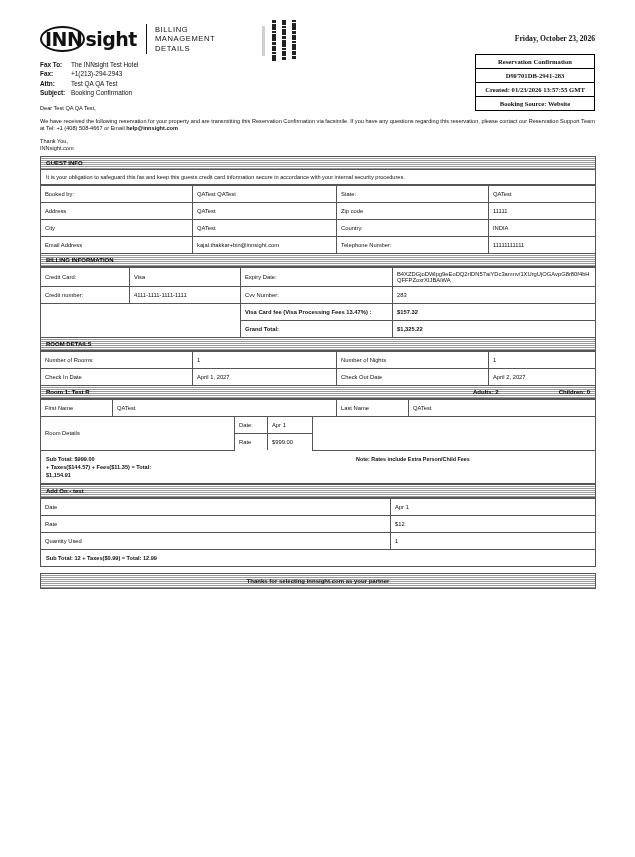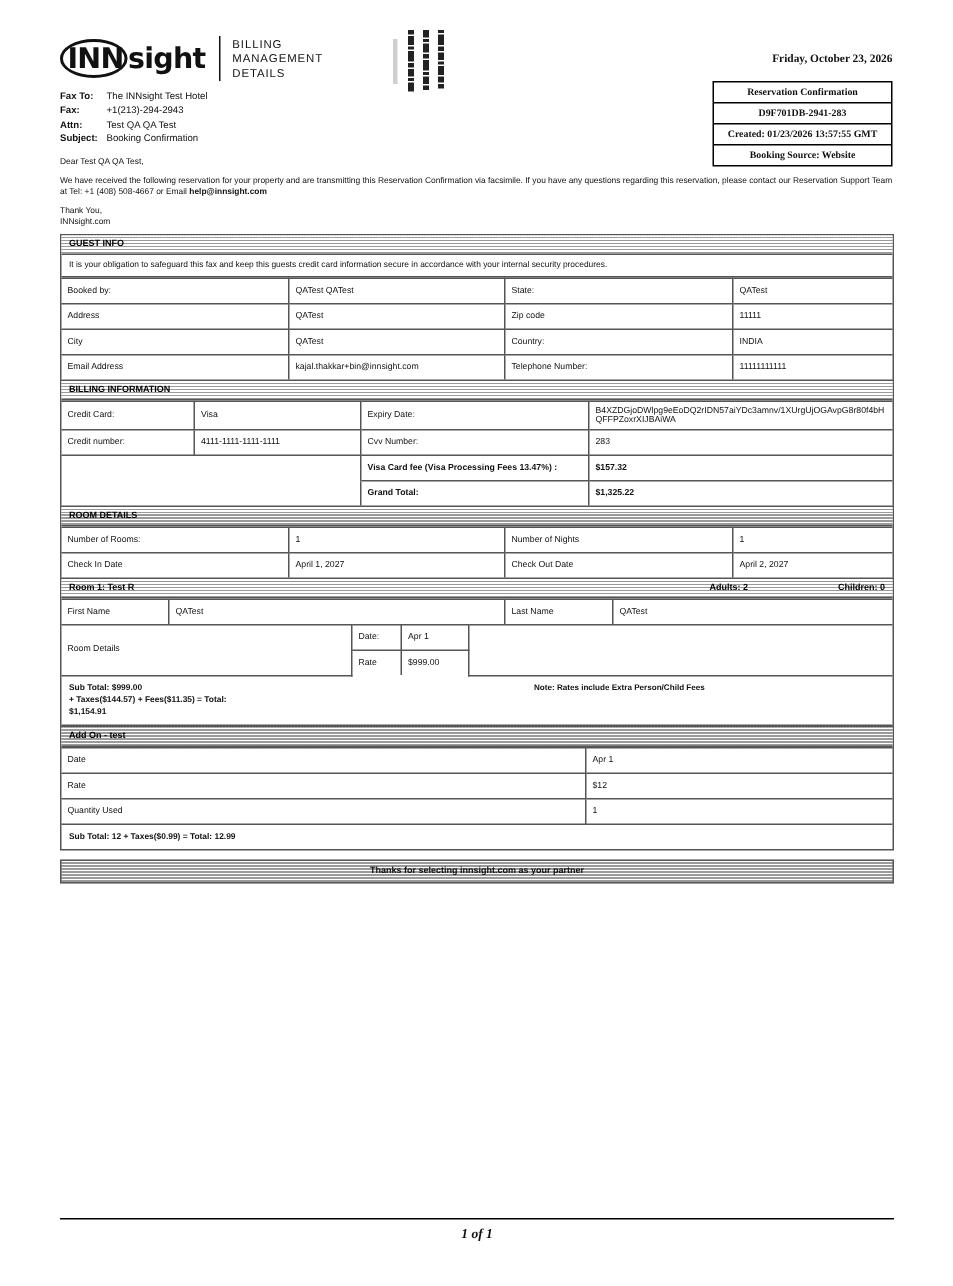--- a/index.html
+++ b/index.html
@@ -327,14 +327,13 @@
       </tbody>
         </table>
       <div class="totrow" style="border-bottom:none">
         <div class="left b" style="width:100%">Sub Total: 12 + Taxes($0.99) = Total: 12.99</div>
       </div>
     </div>
 
     <div class="footbar">Thanks for selecting innsight.com as your partner</div>
   </div>
 
-  <div class="pagefoot">1 of 1</div>
 </div>
 
 </body></html>

